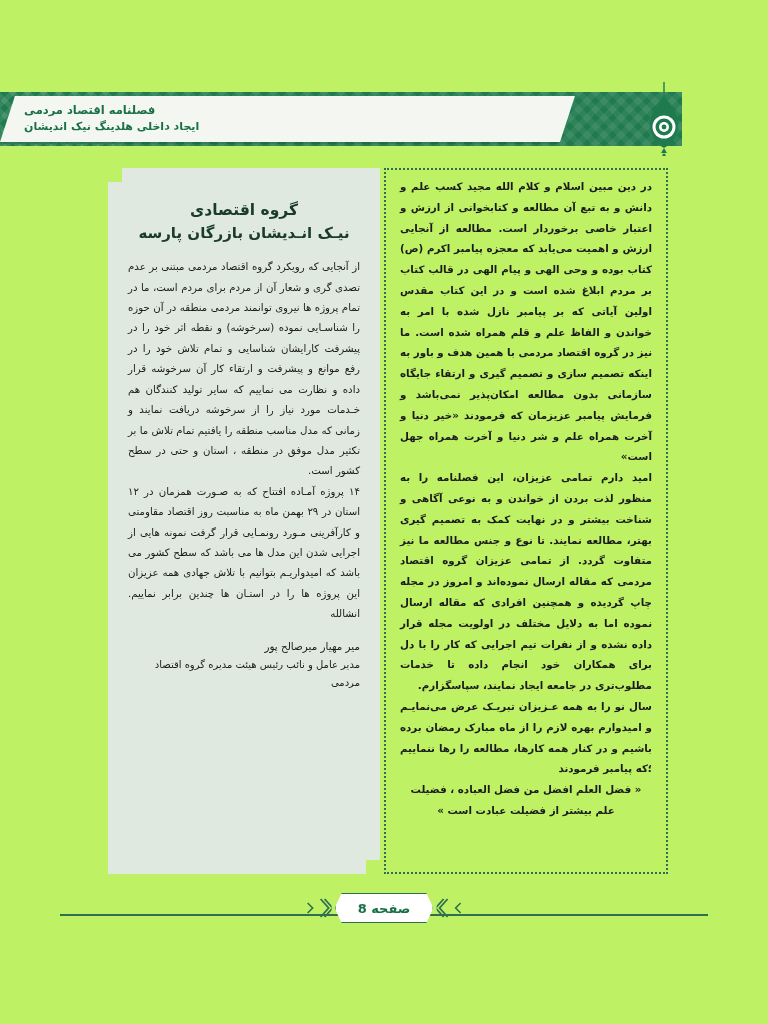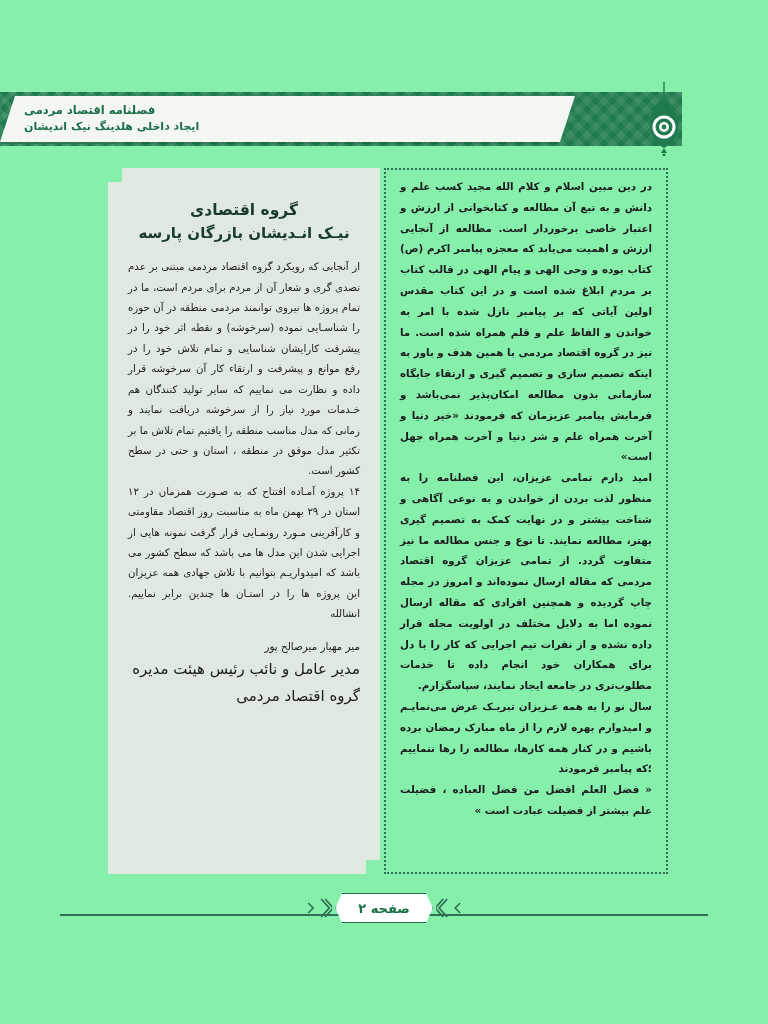--- a/index.html
+++ b/index.html
@@ -6,21 +6,21 @@
   html,body{margin:0;padding:0;}
   body{
     width:768px;height:1024px;
     background:#ffffff;
     font-family:"DejaVu Sans","Liberation Sans",sans-serif;
     overflow:hidden;
     position:relative;
   }
   .page{
     position:absolute;inset:0;
-    background:#86efac;
+    background:#bef264;
   }
 
   
   .header-band{
     position:absolute;
     top:92px; left:0; right:0;
     height:58px;
   }
   .band-green{
     position:absolute;
@@ -176,21 +176,21 @@
     line-height:2.0;
   }
   .left-body p{margin:0;}
   .sig{
     direction:rtl;
     text-align:right;
     margin-top:12px;
     color:#1b1b1b;
   }
   .sig .name{font-size:10.4px;line-height:1.9;}
-  .sig .role{font-size:15px;line-height:1.8;}
+  .sig .role{font-size:10px;line-height:1.8;}
 
   
   .footer{
     position:absolute;
     left:60px; right:60px;
     top:893px;
     height:44px;
   }
   .foot-rule{
     position:absolute;
@@ -249,21 +249,21 @@
     <circle cx="24" cy="73" r="1.6" fill="#1f7a4d"></circle>
   </svg>
 
   <div class="content">
 
     <div class="col-right">
       <div class="body-rtl">
         <p>در دین مبین اسلام و کلام الله مجید کسب علم و دانش و به تبع آن مطالعه و کتابخوانی از ارزش و اعتبار خاصی برخوردار است. مطالعه از آنجایی ارزش و اهمیت می‌یابد که معجزه پیامبر اکرم (ص) کتاب بوده و وحی الهی و پیام الهی در قالب کتاب بر مردم ابلاغ شده است و در این کتاب مقدس اولین آیاتی که بر پیامبر نازل شده با امر به خواندن و الفاظ علم و قلم همراه شده است. ما نیز در گروه اقتصاد مردمی با همین هدف و باور به اینکه تصمیم سازی و تصمیم گیری و ارتقاء جایگاه سازمانی بدون مطالعه امکان‌پذیر نمی‌باشد و فرمایش پیامبر عزیزمان که فرمودند «خیر دنیا و آخرت همراه علم و شر دنیا و آخرت همراه جهل است»</p>
         <p>امید دارم تمامی عزیزان، این فصلنامه را به منظور لذت بردن از خواندن و به نوعی آگاهی و شناخت بیشتر و در نهایت کمک به تصمیم گیری بهتر، مطالعه نمایند. تا نوع و جنس مطالعه ما نیز متفاوت گردد. از تمامی عزیزان گروه اقتصاد مردمی که مقاله ارسال نموده‌اند و امروز در مجله چاپ گردیده و همچنین افرادی که مقاله ارسال نموده اما به دلایل مختلف در اولویت مجله قرار داده نشده و از نفرات تیم اجرایی که کار را با دل برای همکاران خود انجام داده تا خدمات مطلوب‌تری در جامعه ایجاد نمایند، سپاسگزارم.</p>
         <p>سال نو را به همه عـزیزان تبریـک عرض می‌نمایـم و امیدوارم بهره لازم را از ماه مبارک رمضان برده باشیم و در کنار همه کارها، مطالعه را رها ننماییم ؛که پیامبر فرمودند</p>
-        <p style="">« فضل العلم افضل من فضل العباده ، فضیلت علم بیشتر از فضیلت عبادت است »</p>
+        <p style="text-align:center;">« فضل العلم افضل من فضل العباده ، فضیلت علم بیشتر از فضیلت عبادت است »</p>
       </div>
     </div>
 
     <div class="col-left">
       <div class="left-head">
         <div>گروه اقتصادی</div>
         <div class="l2">نیـک انـدیشان بازرگان پارسه</div>
       </div>
       <div class="left-body">
         <p>از آنجایی که رویکرد گروه اقتصاد مردمی مبتنی بر عدم تصدی گری و شعار آن از مردم برای مردم است، ما در تمام پروژه ها نیروی توانمند مردمی منطقه در آن حوزه را شناسـایی نموده (سرخوشه) و نقطه اثر خود را در پیشرفت کارایشان شناسایی و تمام تلاش خود را در رفع موانع و پیشرفت و ارتقاء کار آن سرخوشه قرار داده و نظارت می نماییم که سایر تولید کنندگان هم خـدمات مورد نیاز را از سرخوشه دریافت نمایند و زمانی که مدل مناسب منطقه را یافتیم تمام تلاش ما بر تکثیر مدل موفق در منطقه ، استان و حتی در سطح کشور است.</p>
@@ -281,21 +281,21 @@
     <div class="foot-rule"></div>
     <div class="foot-center">
       <svg class="tick" viewBox="0 0 9 14">
         <path d="M7 2 L2 7 L7 12" fill="none" stroke="#2f6f52" stroke-width="1.6"></path>
       </svg>
       <svg class="chev" viewBox="0 0 14 22">
         <path d="M11 2 L3 11 L11 20" fill="none" stroke="#2f6f52" stroke-width="1.8"></path>
         <path d="M7 2 L-1 11 L7 20" fill="none" stroke="#2f6f52" stroke-width="1.8"></path>
       </svg>
       <div class="cartouche">
-        <span>صفحه ۲</span>
+        <span>صفحه 8</span>
       </div>
       <svg class="chev" viewBox="0 0 14 22">
         <path d="M3 2 L11 11 L3 20" fill="none" stroke="#2f6f52" stroke-width="1.8"></path>
         <path d="M7 2 L15 11 L7 20" fill="none" stroke="#2f6f52" stroke-width="1.8"></path>
       </svg>
       <svg class="tick" viewBox="0 0 9 14">
         <path d="M2 2 L7 7 L2 12" fill="none" stroke="#2f6f52" stroke-width="1.6"></path>
       </svg>
     </div>
   </div>

